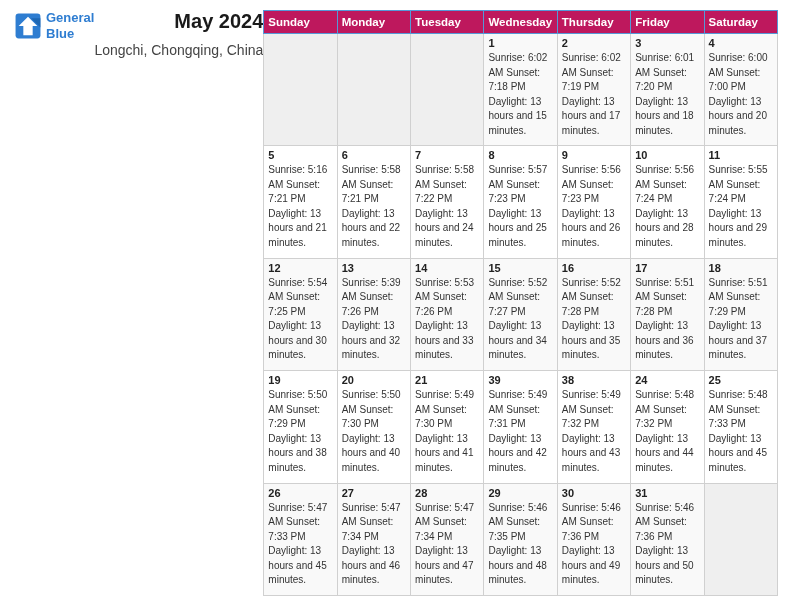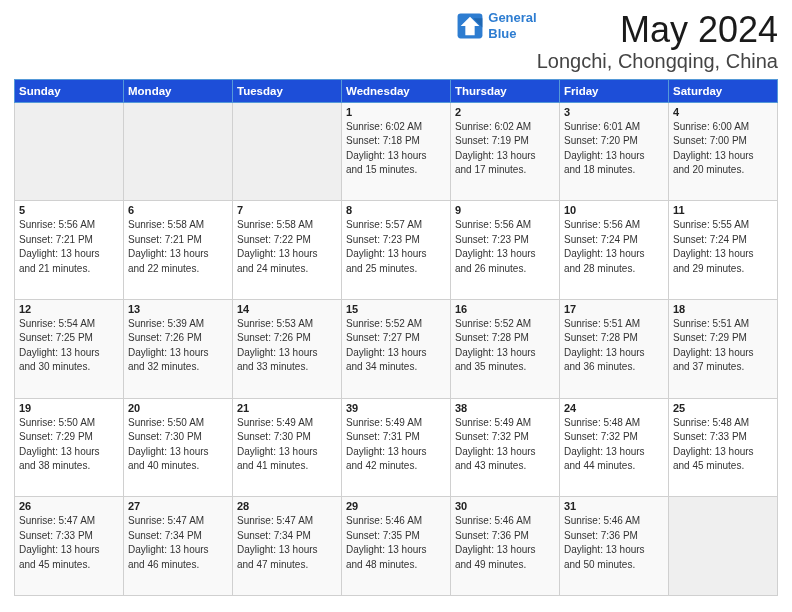--- a/index.html
+++ b/index.html
@@ -8,22 +8,21 @@
       background: #fff;
       width: 792px;
       height: 612px;
       overflow: hidden;
     }
     .page {
       width: 792px;
       height: 612px;
       padding: 10px 14px 16px 14px;
       display: flex;
-      flex-direction: column;
-      align-items: flex-end;
+      flex-direction: row;
     }
     .header {
       display: flex;
       justify-content: space-between;
       align-items: flex-start;
       margin-bottom: 6px;
     }
     .logo {
       display: flex;
       align-items: center;
@@ -39,39 +38,39 @@
       color: #2e7dd1;
     }
     .logo-icon {
       width: 28px;
       height: 28px;
     }
     .title-area {
       text-align: right;
     }
     .main-title {
-      font-size: 36px;
-      font-weight: normal;
+      font-size: 20px;
+      font-weight: bold;
       color: #1a1a1a;
       line-height: 1.1;
     }
     .subtitle {
-      font-size: 20px;
+      font-size: 14px;
       color: #444;
-      margin-top: 0;
+      margin-top: 10px;
     }
     .calendar {
       flex: 1;
       border: 1px solid #ccc;
       border-collapse: collapse;
       width: 100%;
       table-layout: fixed;
     }
     .calendar thead tr th {
-      background: #1d4ed8;
+      background: #be185d;
       color: #fff;
       font-size: 11.5px;
       font-weight: bold;
       padding: 5px 4px;
       border: 1px solid #5599d8;
       text-align: left;
     }
     .calendar tbody tr td {
       border: 1px solid #d0d0d0;
       vertical-align: top;
@@ -163,21 +162,21 @@
             <span class="day-num">4</span>
             <div class="day-info">Sunrise: 6:00 AM
 Sunset: 7:00 PM
 Daylight: 13 hours
 and 20 minutes.</div>
           </td>
         </tr>
         <tr>
           <td>
             <span class="day-num">5</span>
-            <div class="day-info">Sunrise: 5:56 AM
+            <div class="day-info">Sunrise: 5:16 AM
 Sunset: 7:21 PM
 Daylight: 13 hours
 and 21 minutes.</div>
           </td>
           <td>
             <span class="day-num">6</span>
             <div class="day-info">Sunrise: 5:58 AM
 Sunset: 7:21 PM
 Daylight: 13 hours
 and 22 minutes.</div>

